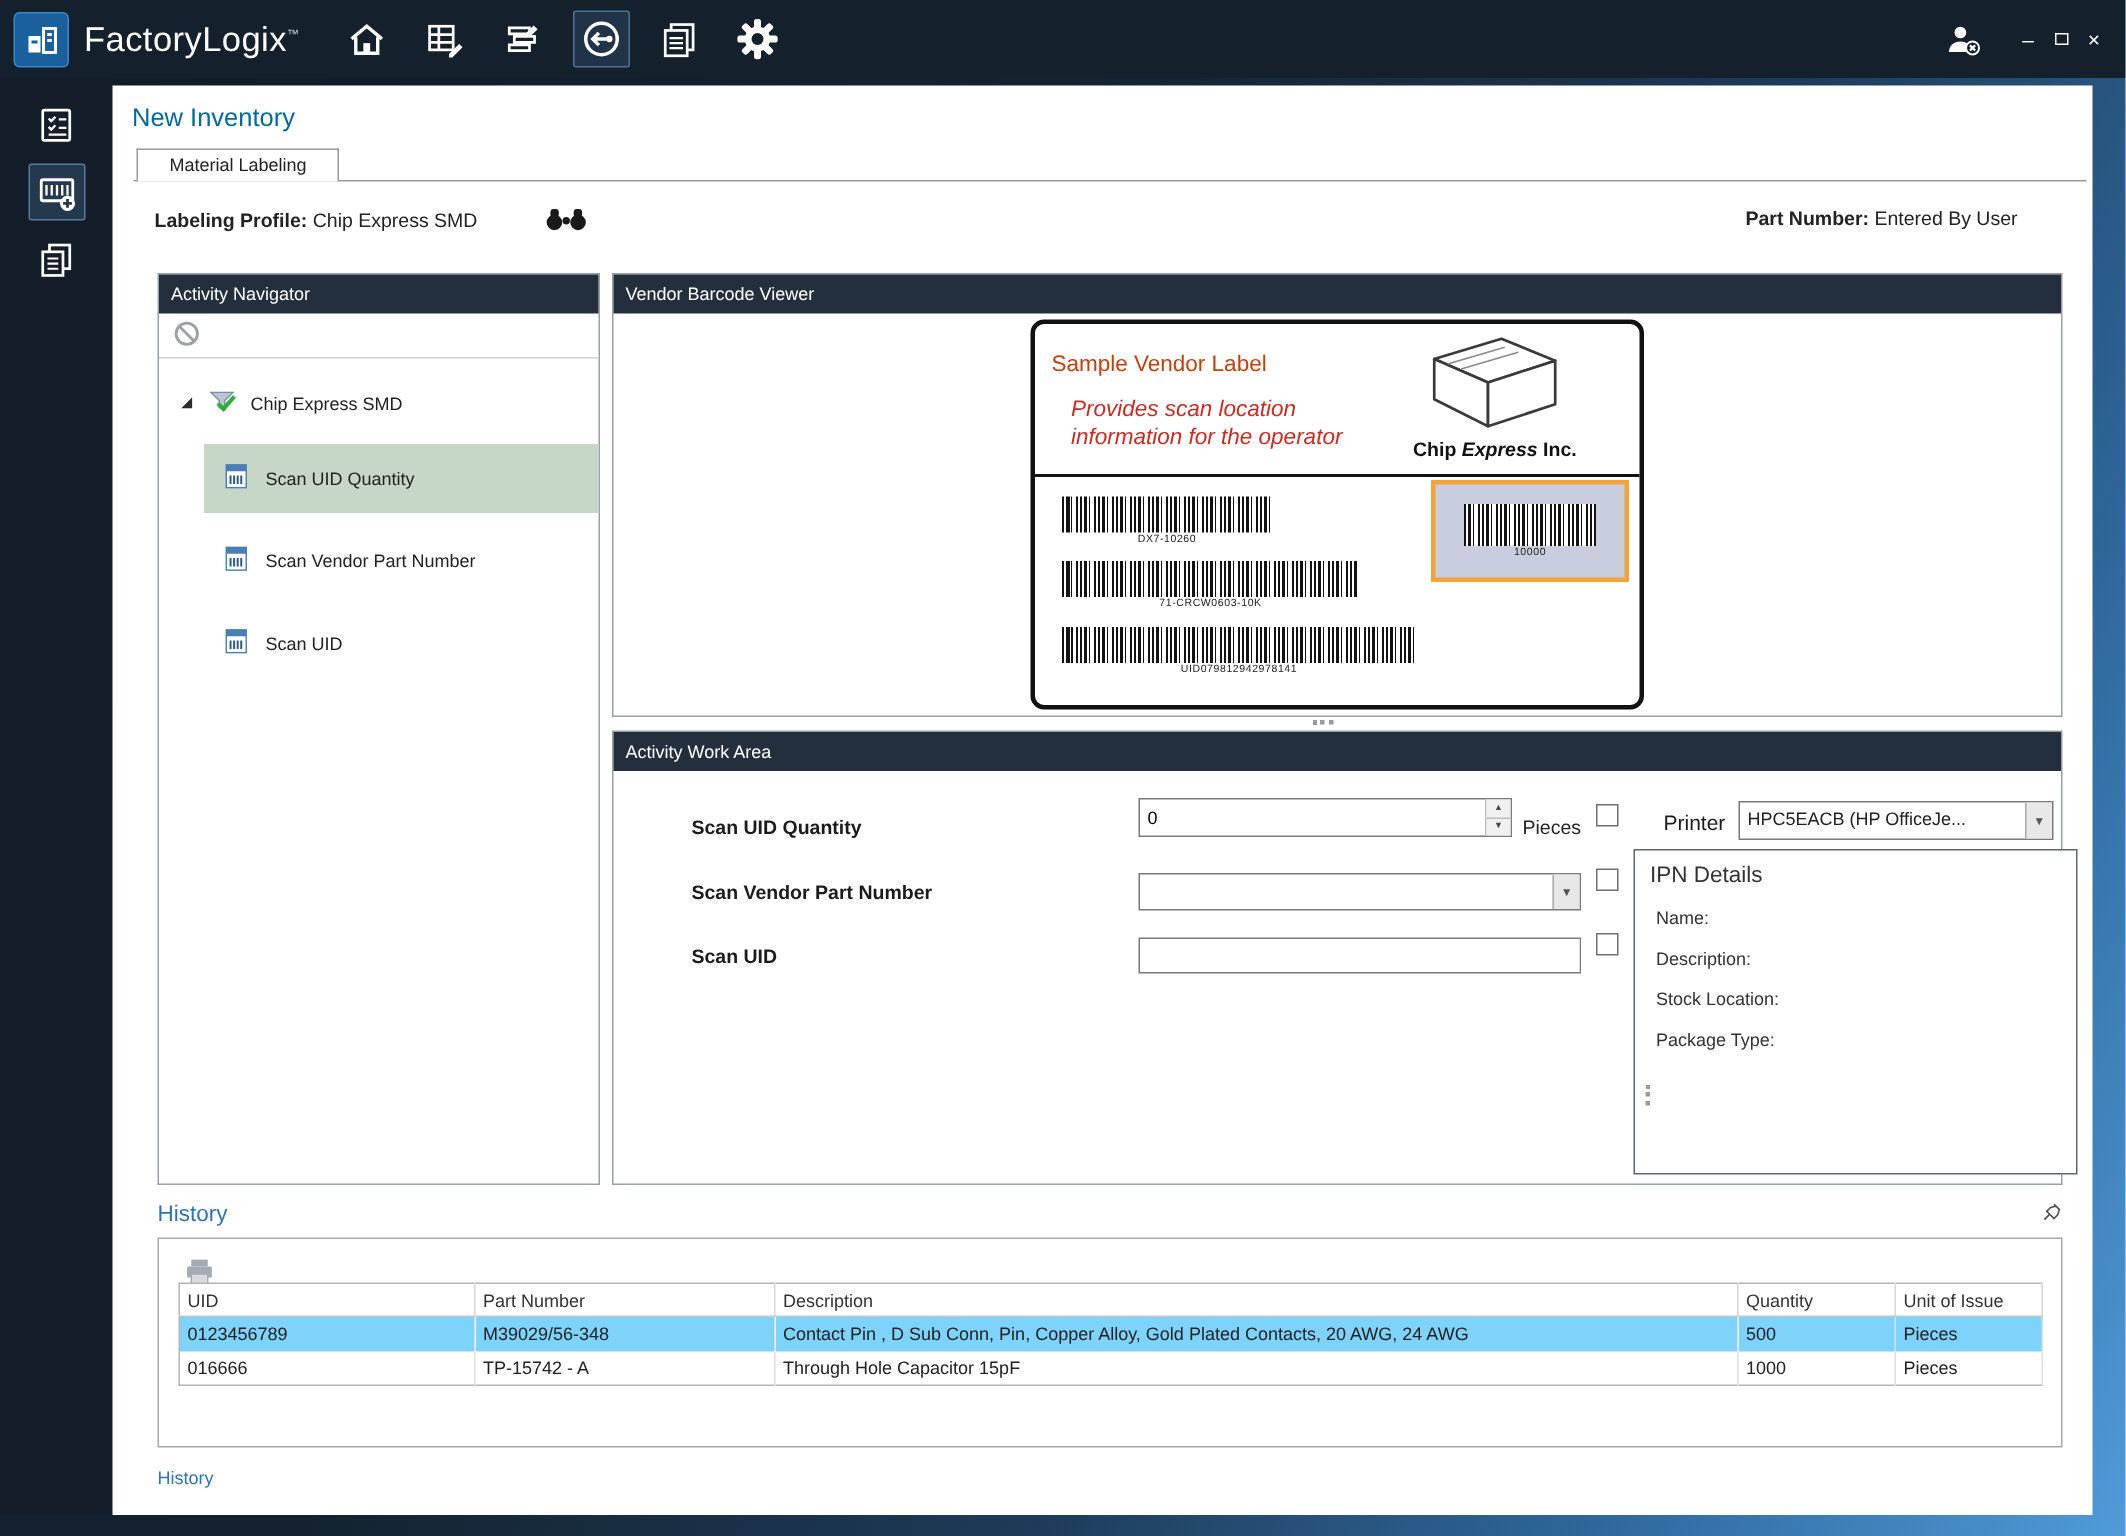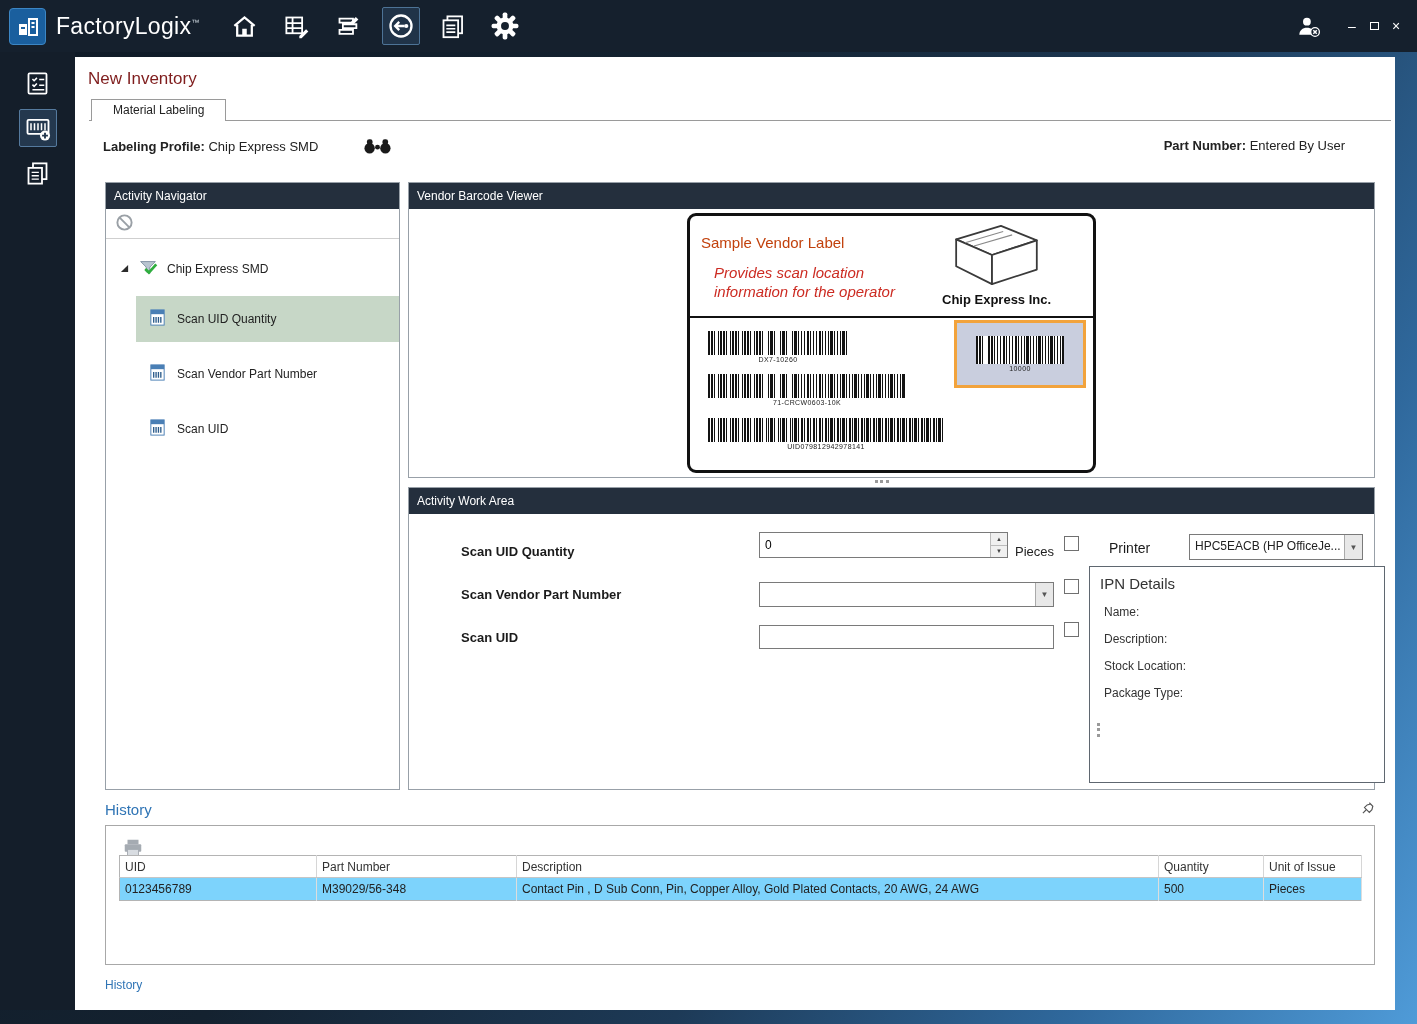--- a/index.html
+++ b/index.html
@@ -23,21 +23,21 @@
   .wc{color:#fff;width:22px;height:20px;display:flex;align-items:center;justify-content:center;font-size:14px;cursor:pointer}
   .maxbox{width:9px;height:8px;border:1.4px solid #fff;display:inline-block}
   
   .rail{position:absolute;left:0;top:52px;width:75px;height:958px;background:#141e2a}
   .rail-btn{width:38px;height:38px;margin:0 auto;display:flex;align-items:center;justify-content:center;border:1px solid transparent;border-radius:2px;cursor:pointer}
   .rail-btn:first-child{margin-top:12px}
   .rail-btn + .rail-btn{margin-top:7px}
   .rail-btn.active{background:#24384e;border-color:#557a9e}
   
   .main{position:absolute;left:75px;top:57px;width:1320px;height:953px;background:#fff}
-  .page-title{position:absolute;left:13px;top:12px;font-size:17px;color:#7f1d1d}
+  .page-title{position:absolute;left:13px;top:12px;font-size:17px;color:#0369a1}
   .tabstrip{position:absolute;left:14px;top:42px;width:1302px;height:22px;border-bottom:1px solid #9a9a9a}
   .tab{position:absolute;left:2px;top:0;height:22px;background:#fff;border:1px solid #9a9a9a;border-bottom:none;padding:0 21px;line-height:21px;font-size:12px;color:#222;cursor:default}
   .profile-row{position:absolute;left:28px;top:81px;font-size:13px;display:flex;align-items:center}
   .bold{font-weight:bold}
   .binocs{margin-left:46px;display:flex;align-items:center}
   .part-number{position:absolute;right:50px;top:81px;font-size:13px}
   
   .panel{position:absolute;background:#fff;border:1px solid #98a0a8}
   .panel-header{height:26px;background:#242f3d;color:#fff;font-size:12px;line-height:26px;padding-left:8px}
   
@@ -46,21 +46,21 @@
   .tree-items{margin-left:30px;margin-top:9px}
   .tree-item{height:46px;display:flex;align-items:center;gap:10px;padding-left:12px;font-size:12px;margin-bottom:9px;cursor:pointer}
   .tree-item.selected{background:#c7d7c7}
   
   .viewer-body{position:relative;height:268px}
   .vendor-label{position:absolute;left:278px;top:4px;width:409px;height:260px;background:#fff;border:3px solid #111;border-radius:9px}
   .vl-heading{position:absolute;left:11px;top:18px;font-size:15px;color:#c2410c}
   .vl-note{position:absolute;left:24px;top:47px;font-size:15px;font-weight:normal;font-style:italic;color:#cc2b22;line-height:19px}
   .vl-box{position:absolute;left:246px;top:4px}
   .vl-company{position:absolute;left:252px;top:76px;font-size:13px;font-weight:bold;color:#111;white-space:nowrap}
-  .vl-company .ital{}
+  .vl-company .ital{font-style:italic}
   .vl-divider{position:absolute;left:0;top:100px;width:100%;height:2px;background:#111}
   .bc{background-color:#fff;background-image:repeating-linear-gradient(90deg,#131313 0 1.5px,transparent 1.5px 2.5px,#131313 2.5px 5px,transparent 5px 6px,#131313 6px 7px,transparent 7px 9.5px,#131313 9.5px 10.5px,transparent 10.5px 12px)}
   .bc-caption{font-size:7px;letter-spacing:.4px;color:#222;text-align:center;margin-top:1px}
   .bc-block{position:absolute}
   .vl-highlight{position:absolute;left:264px;top:104px;width:132px;height:68px;background:#c9cede;border:3px solid #f2a33c;display:flex;flex-direction:column;align-items:center;justify-content:center}
   .vl-highlight .bc{width:88px;height:28px}
   
   .wa-label{position:absolute;font-size:13px;font-weight:bold;color:#1b1b1b;white-space:nowrap}
   .spinner{position:absolute;width:249px}
   .spinner input{width:100%;height:26px;border:1px solid #7a7a7a;padding:0 20px 0 5px;font-size:12px;font-family:"Liberation Sans",sans-serif;outline:none}
@@ -342,21 +342,21 @@
     </div>
     <span class="checkbox" style="left:655px;top:91px"></span>
 
     <div class="wa-label" style="left:52px;top:142px">Scan UID</div>
     <div class="textbox" style="left:350px;top:137px;width:295px">
       <input type="text" value="" style="">
     </div>
     <span class="checkbox" style="left:655px;top:134px"></span>
 
     <div class="printer-label" style="left:700px;top:52px">Printer</div>
-    <div class="combo" style="left:780px;top:46px;width:174px;height:26px">
+    <div class="combo" style="left:750px;top:46px;width:210px;height:26px">
       <div class="val">HPC5EACB (HP OfficeJe...</div>
       <div class="arrow">▼</div>
     </div>
 
     <div class="ipn-box" style="left:680px;top:78px;width:296px;height:217px">
       <div class="ipn-title">IPN Details</div>
       <div class="ipn-field">Name:</div>
       <div class="ipn-field">Description:</div>
       <div class="ipn-field">Stock Location:</div>
       <div class="ipn-field">Package Type:</div>
@@ -401,19 +401,26 @@
           </tr>
         </thead>
         <tbody>
           <tr class="row-alt">
             <td>0123456789</td>
             <td>M39029/56-348</td>
             <td>Contact Pin , D Sub Conn, Pin, Copper Alloy, Gold Plated Contacts, 20 AWG, 24 AWG</td>
             <td>500</td>
             <td>Pieces</td>
           </tr>
+          <tr>
+            <td>016666</td>
+            <td>TP-15742 - A</td>
+            <td>Through Hole Capacitor 15pF</td>
+            <td>1000</td>
+            <td>Pieces</td>
+          </tr>
         </tbody>
       </table>
     </div>
     <span class="history-link">History</span>
   </div>
 
 </div>
 
 </body></html>

